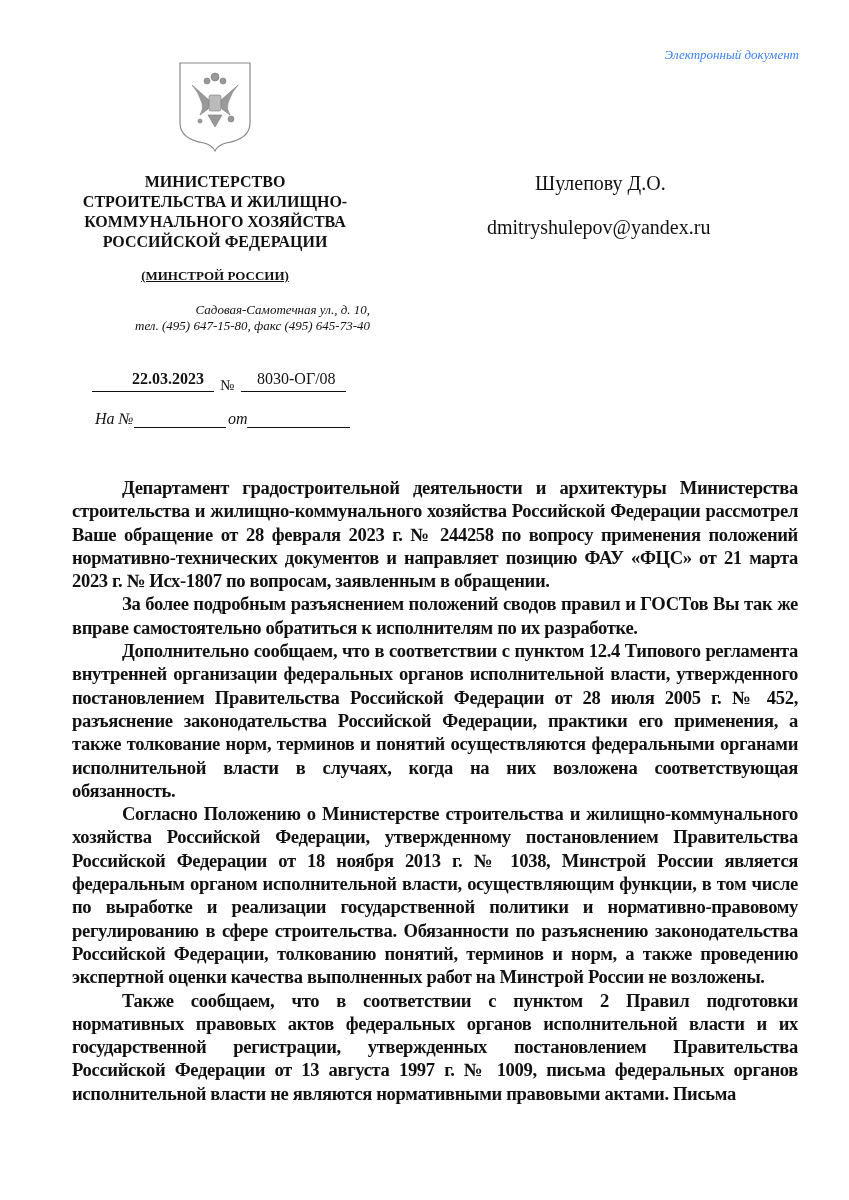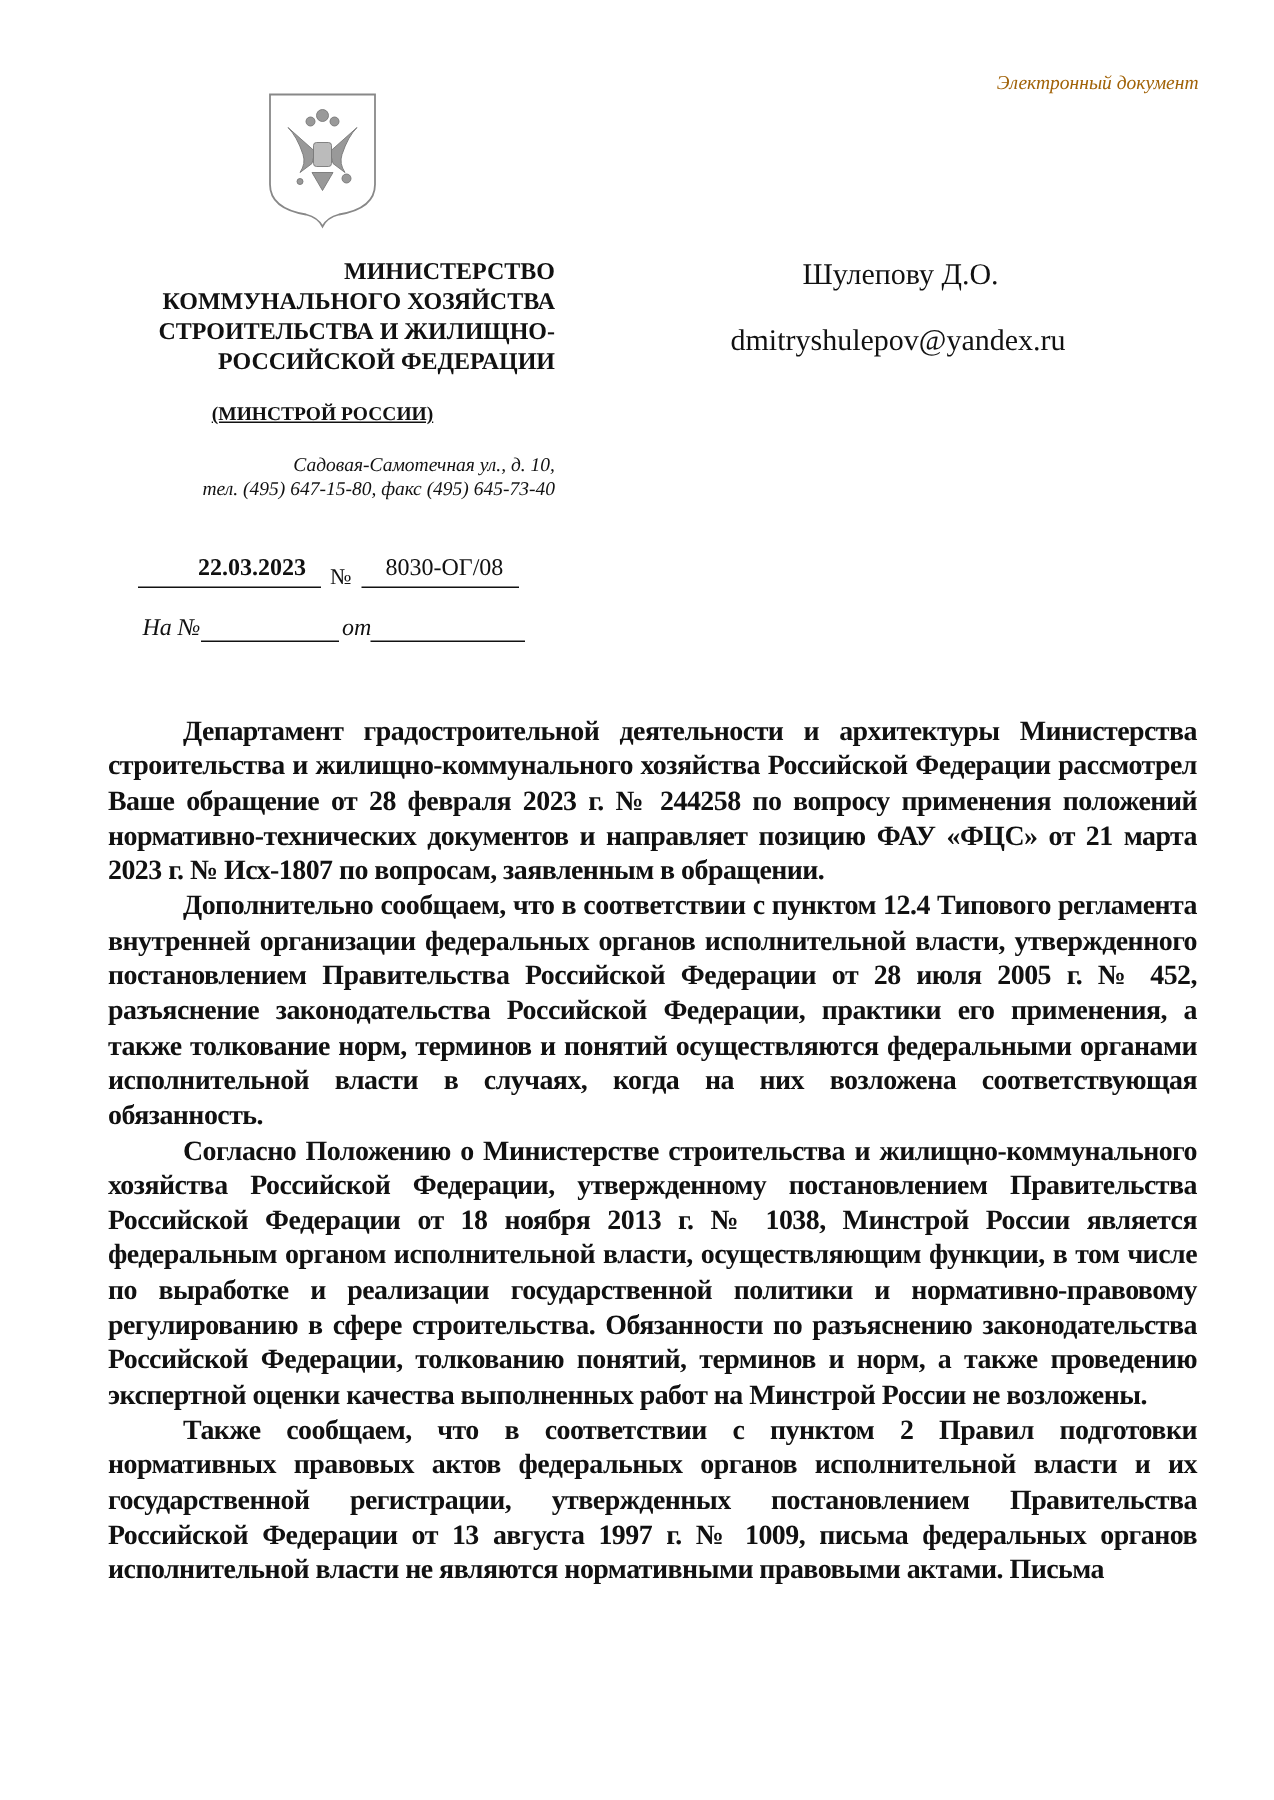--- a/index.html
+++ b/index.html
@@ -1,19 +1,19 @@
 <!DOCTYPE html>
 <html><head>
 <meta charset="utf-8">
 <style>
   html, body { margin: 0; padding: 0; background: #ffffff; }
   body { width: 849px; height: 1200px; position: relative; overflow: hidden; color: #111; font-family: "Liberation Serif", serif; }
-  .e-doc { position: absolute; top: 47px; right: 50px; font-style: italic; font-size: 13px; color: #a16207; }
+  .e-doc { position: absolute; top: 47px; right: 50px; font-style: italic; font-size: 13px; color: #3b82f6; }
   .emblem { position: absolute; left: 178px; top: 61px; width: 74px; height: 92px; }
-  .ministry { position: absolute; left: 60px; top: 172px; width: 310px; text-align: right; font-weight: bold; font-size: 16px; line-height: 20px; }
+  .ministry { position: absolute; left: 60px; top: 172px; width: 310px; text-align: center; font-weight: bold; font-size: 16px; line-height: 20px; }
   .short { position: absolute; left: 60px; top: 268px; width: 310px; text-align: center; font-weight: bold; font-size: 13px; text-decoration: underline; }
   .addr { position: absolute; left: 60px; top: 302px; width: 310px; text-align: right; font-style: italic; font-size: 13px; line-height: 16px; }
   .regline { position: absolute; left: 92px; top: 367px; width: 255px; height: 30px; font-size: 16px; }
   .regline .date { position: absolute; left: 40px; top: 3px; font-weight: bold; }
   .regline .num { position: absolute; left: 165px; top: 3px; }
   .regline .u1 { position: absolute; left: 0; top: 24px; width: 122px; border-bottom: 1px solid #111; }
   .regline .nosign { position: absolute; left: 128px; top: 10px; font-size: 15px; }
   .regline .u2 { position: absolute; left: 149px; top: 24px; width: 105px; border-bottom: 1px solid #111; }
   .onno { position: absolute; left: 95px; top: 410px; width: 256px; height: 22px; font-style: italic; font-size: 16px; text-align: right; }
   .onno .lab1 { position: absolute; left: 0; top: 0; }
@@ -43,22 +43,22 @@
       <rect x="31" y="34" width="12" height="16" rx="2" fill="#bbb"></rect>
       <path d="M30 54 L37 66 L44 54 Z"></path>
       <circle cx="22" cy="60" r="2"></circle>
       <circle cx="53" cy="58" r="3"></circle>
     </g>
   </svg>
 </div>
 
 <div class="ministry">
   <div>МИНИСТЕРСТВО</div>
+  <div>СТРОИТЕЛЬСТВА И ЖИЛИЩНО-</div>
   <div>КОММУНАЛЬНОГО ХОЗЯЙСТВА</div>
-  <div>СТРОИТЕЛЬСТВА И ЖИЛИЩНО-</div>
   <div>РОССИЙСКОЙ ФЕДЕРАЦИИ</div>
 </div>
 
 <div class="short">(МИНСТРОЙ РОССИИ)</div>
 
 <div class="addr">
   <div>Садовая-Самотечная ул., д. 10,</div>
   <div>тел. (495) 647-15-80, факс (495) 645-73-40</div>
 </div>
 
@@ -77,16 +77,17 @@
   <span class="ln2"></span>
 </div>
 
 <div class="recipient">
   <div class="name">Шулепову Д.О.</div>
   <div class="email">dmitryshulepov@yandex.ru</div>
 </div>
 
 <div class="body">
   <p>Департамент градостроительной деятельности и архитектуры Министерства строительства и жилищно-коммунального хозяйства Российской Федерации рассмотрел Ваше обращение от 28 февраля 2023 г. № 244258 по вопросу применения положений нормативно-технических документов и направляет позицию ФАУ «ФЦС» от 21 марта 2023 г. № Исх-1807 по вопросам, заявленным в обращении.</p>
+  <p>За более подробным разъяснением положений сводов правил и ГОСТов Вы так же вправе самостоятельно обратиться к исполнителям по их разработке.</p>
   <p>Дополнительно сообщаем, что в соответствии с пунктом 12.4 Типового регламента внутренней организации федеральных органов исполнительной власти, утвержденного постановлением Правительства Российской Федерации от 28 июля 2005 г. № 452, разъяснение законодательства Российской Федерации, практики его применения, а также толкование норм, терминов и понятий осуществляются федеральными органами исполнительной власти в случаях, когда на них возложена соответствующая обязанность.</p>
   <p>Согласно Положению о Министерстве строительства и жилищно-коммунального хозяйства Российской Федерации, утвержденному постановлением Правительства Российской Федерации от 18 ноября 2013 г. № 1038, Минстрой России является федеральным органом исполнительной власти, осуществляющим функции, в том числе по выработке и реализации государственной политики и нормативно-правовому регулированию в сфере строительства. Обязанности по разъяснению законодательства Российской Федерации, толкованию понятий, терминов и норм, а также проведению экспертной оценки качества выполненных работ на Минстрой России не возложены.</p>
   <p>Также сообщаем, что в соответствии с пунктом 2 Правил подготовки нормативных правовых актов федеральных органов исполнительной власти и их государственной регистрации, утвержденных постановлением Правительства Российской Федерации от 13 августа 1997 г. № 1009, письма федеральных органов исполнительной власти не являются нормативными правовыми актами. Письма</p>
 </div>
 
 </body></html>

